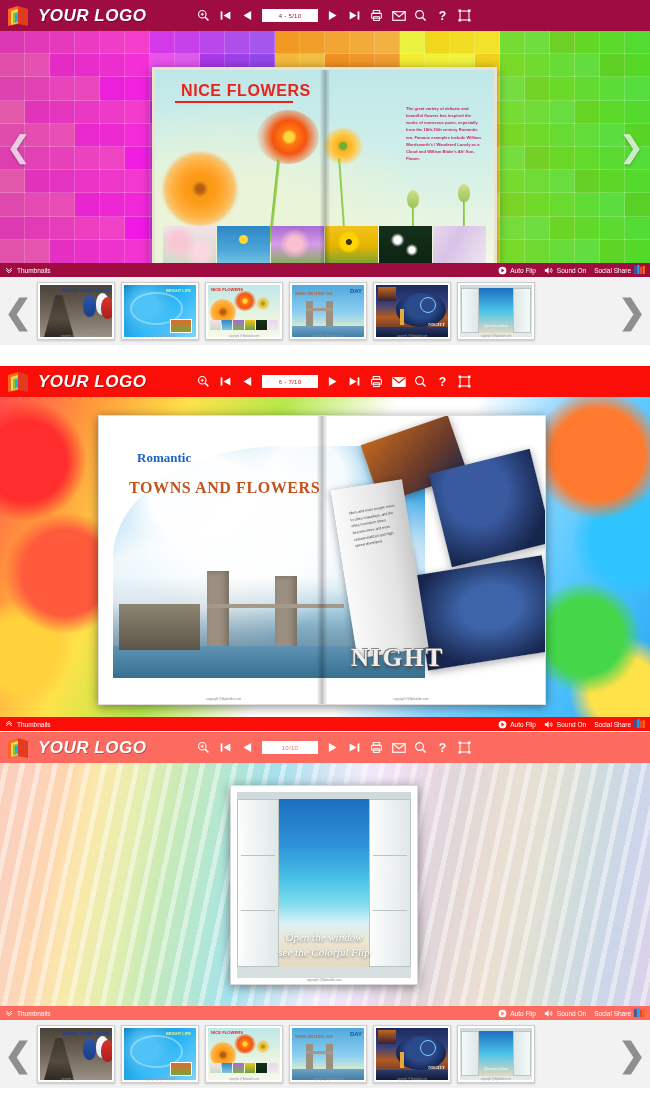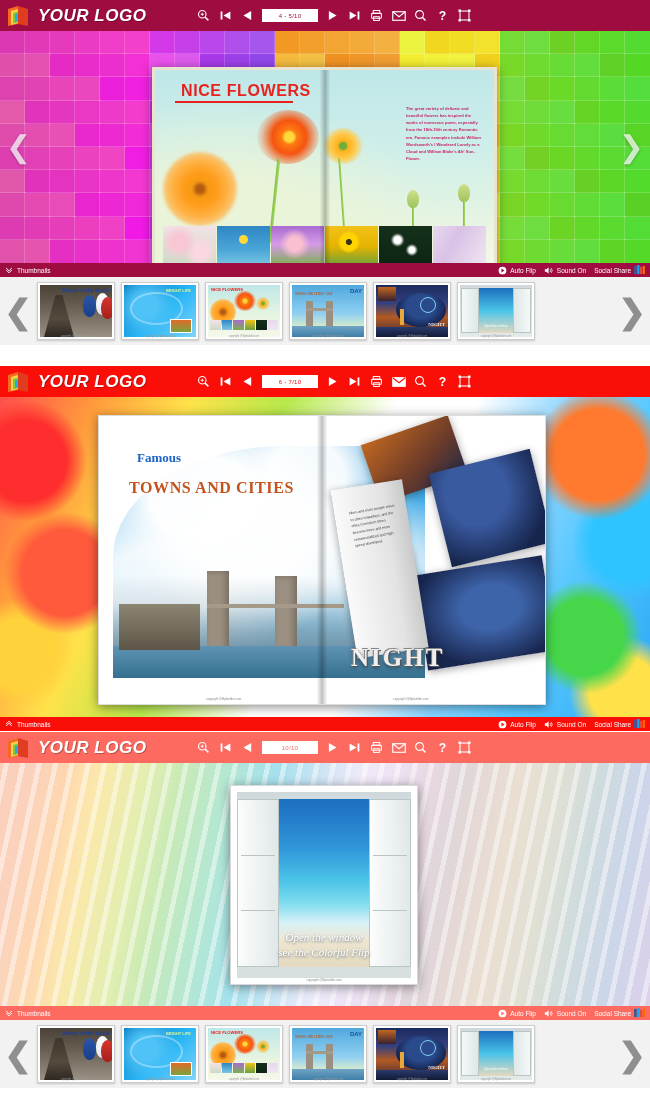--- a/index.html
+++ b/index.html
@@ -898,22 +898,22 @@
 
         <div class="sky">
           <div class="bridge"></div>
           <div class="tower" style="left:30%; width:22px; height:46%;"></div>
           <div class="tower" style="left:52%; width:22px; height:44%;"></div>
           <div style="position:absolute;left:30%;bottom:30%;width:44%;height:4px;background:#a59a8a;"></div>
           <div style="position:absolute;left:0;right:0;bottom:0;height:14%;background:linear-gradient(#5f93b4,#35708f);"></div>
           <div style="position:absolute;left:2%;bottom:12%;width:26%;height:20%;background:linear-gradient(#8d8573,#5d5648);"></div>
         </div>
 
-        <div class="hist-label">Famous</div>
-        <div class="towns-title">TOWNS AND CITIES</div>
+        <div class="hist-label">Romantic</div>
+        <div class="towns-title">TOWNS AND FLOWERS</div>
 
         <div class="curl-page">
           <div class="curl-photo" style="left:34px; top:18px; width:92px; height:62px; background:linear-gradient(150deg,#c0671f,#6a3a2a 60%,#1f2a4a); transform:rotate(-14deg);"></div>
           <div class="curl-photo" style="left:100px; top:56px; width:104px; height:96px; background:radial-gradient(ellipse at 40% 30%,#3a5aa0 0 35%,#16254c 80%); transform:rotate(-9deg);"></div>
           <div class="curl-photo" style="left:8px; top:140px; width:64px; height:78px; background:linear-gradient(#2b3d6e,#7a4020 55%,#1a2038); transform:rotate(-5deg);"></div>
           <div class="curl-photo" style="left:72px; top:160px; width:130px; height:96px; background:radial-gradient(ellipse at 55% 45%,#3d63a8 0 30%,#18264f 78%); transform:rotate(-4deg);"></div>
           <div style="position:absolute;left:0;top:70px;width:72px;height:170px;background:linear-gradient(to right,#fafafa,#e3e3e3 70%,#c9c9c9);box-shadow:-2px 0 6px rgba(0,0,0,.25);transform:rotate(-4deg);"></div>
           <div class="curl-col">More and more people move to cities nowadays, and the cities in modern times become more and more commercialized and high-speed developed.</div>
         </div>
 

